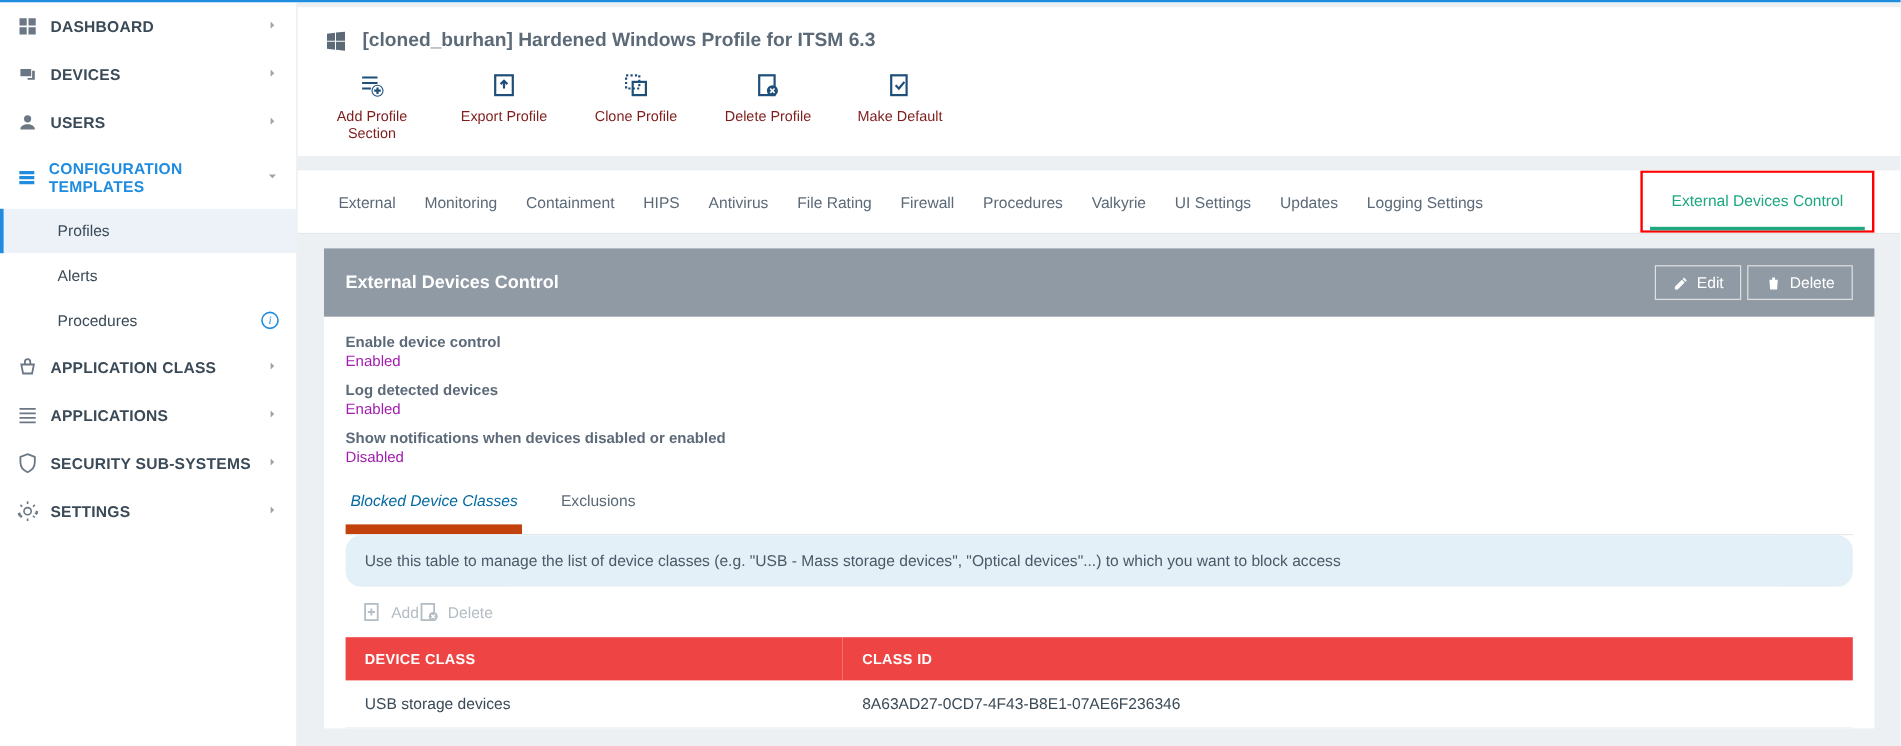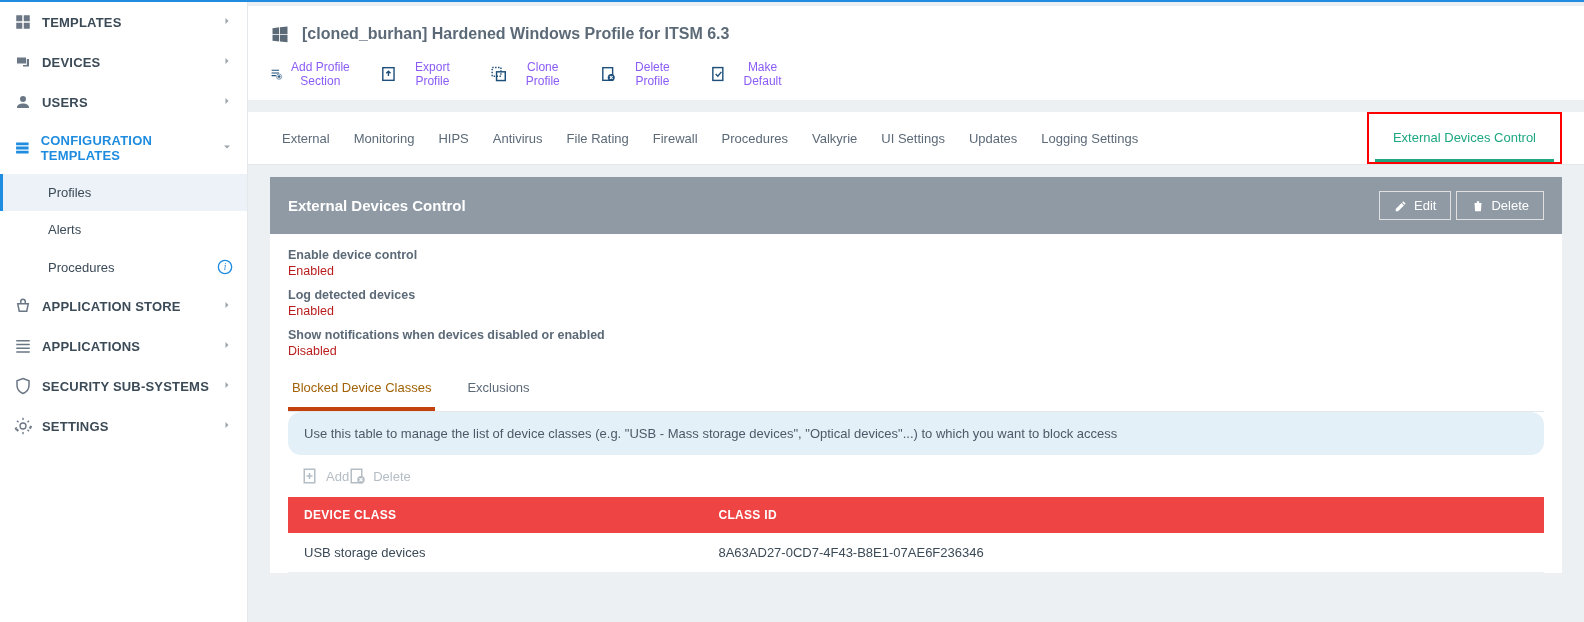--- a/index.html
+++ b/index.html
@@ -17,62 +17,62 @@
   .side-sub.active { background:#ecf2f7; border-left:3px solid #1f8ce0; padding-left:45px; }
   .side-sub .info { margin-left:auto; width:16px; height:16px; }
   .chev svg { width:12px; height:12px; fill:#9ba4ad; }
   
   .main { flex:1; background:#edf0f2; display:flex; flex-direction:column; overflow:hidden; }
   .profile-header { background:#fff; margin:4px 0 0 0; padding:18px 22px 0 22px; }
   .title-row { display:flex; align-items:center; gap:12px; }
   .title-row h2 { margin:0; font-size:16px; font-weight:bold; color:#5c6a78; }
   .win-icon { width:20px; height:20px; }
   .toolbar { display:flex; gap:30px; padding:16px 0 12px 0; }
-  .tb-btn { display:flex; align-items:center; width:80px; font-size:12px; color:#8b5cf6; cursor:pointer; text-align:center; gap:8px; }
+  .tb-btn { display:flex; flex-direction:column; align-items:center; width:80px; font-size:12px; color:#7f1d1d; cursor:pointer; text-align:center; gap:8px; }
   .tb-btn svg { width:22px; height:22px; fill:#1d4f7a; }
   
   .tabs-row { background:#fff; margin-top:12px; display:flex; align-items:center; padding:0 22px; border-bottom:1px solid #e5e8eb; overflow:hidden; }
   .tab { padding:16px 12px; font-size:13px; color:#5c6a78; cursor:pointer; white-space:nowrap; }
   .tab.active { color:#1ea781; border-bottom:3px solid #1ea781; }
   .tab-active-wrap { border:2px solid #f00; margin-left:auto; padding:2px 6px 0 6px; }
   .tab-active-wrap .tab { padding:14px 18px; }
   
   .panel { margin:12px 22px 0 22px; }
   .panel-head { background:#8f9aa4; color:#fff; display:flex; align-items:center; padding:14px 18px; }
   .panel-head h3 { margin:0; font-size:15px; font-weight:bold; }
   .head-actions { margin-left:auto; display:flex; gap:5px; }
   .hbtn { border:1px solid #e0e0e0; color:#fff; padding:6px 14px; font-size:13px; display:flex; align-items:center; gap:6px; cursor:pointer; }
   .hbtn svg { width:14px; height:14px; fill:#fff; }
   .panel-body { background:#fff; padding:14px 18px 0 18px; }
   .setting { margin-bottom:10px; }
   .setting .label { font-size:12.5px; font-weight:bold; color:#5c6a78; }
-  .setting .value { font-size:12.5px; color:#b91c1c; margin-top:2px; }
+  .setting .value { font-size:12.5px; color:#a21caf; margin-top:2px; }
   
   .subtabs { display:flex; gap:28px; border-bottom:1px solid #e5e8eb; margin-top:6px; }
   .subtab { padding:12px 4px; font-size:13px; color:#5c6a78; cursor:pointer; }
-  .subtab.active { color:#a16207; border-bottom:4px solid #c2410c; }
+  .subtab.active { color:#0369a1; border-bottom:8px solid #c2410c;font-style:italic; }
   .infobar { background:#e4f0f7; color:#4a5a68; padding:14px 16px; font-size:13px;border-radius:13px; }
   .rowbtns { display:flex; padding:12px 14px; }
   .rbtn { display:flex; align-items:center; gap:6px; color:#b5bdc4; font-size:13px; cursor:default; }
   .rbtn svg { width:18px; height:18px; fill:#b5bdc4; }
   table { width:100%; border-collapse:collapse; font-size:13px; }
   thead th { background:#ef4444; color:#fff; text-align:left; padding:11px 16px; font-size:12px; font-weight:bold; letter-spacing:.3px; }
   tbody td { padding:12px 16px; color:#3b4a57; border-bottom:1px solid #eef1f3; }
 </style>
 </head>
 <body>
 
 <div class="app">
 
   <div class="sidebar">
     <div class="side-item top">
       <svg class="icn" viewBox="0 0 24 24">
           <path d="M3 3h8v8H3zM13 3h8v8h-8zM3 13h8v8H3zM13 13h8v8h-8z"></path>
         </svg>
-      <span>TEMPLATES</span>
+      <span>DASHBOARD</span>
       <span class="chev"><svg viewBox="0 0 24 24">
             <path d="M9 6l6 6-6 6z"></path>
           </svg></span>
     </div>
     <div class="side-item top">
       <svg class="icn" viewBox="0 0 24 24">
           <path d="M4 6h12v8H4zM17 8h3v10h-8v-2h5z"></path>
         </svg>
       <span>DEVICES</span>
       <span class="chev"><svg viewBox="0 0 24 24">
@@ -107,21 +107,21 @@
       <span>Procedures</span>
       <svg class="info" viewBox="0 0 24 24">
           <circle cx="12" cy="12" r="10" fill="none" stroke="#1f8ce0" stroke-width="2"></circle>
           <text x="12" y="17" text-anchor="middle" font-size="14" fill="#1f8ce0" font-family="serif" font-style="italic">i</text>
         </svg>
     </div>
     <div class="side-item top">
       <svg class="icn" viewBox="0 0 24 24">
           <path d="M5 9h14l-2 10H7zM9 9V6a3 3 0 016 0v3" fill="none" stroke="#6b7784" stroke-width="2"></path>
         </svg>
-      <span>APPLICATION STORE</span>
+      <span>APPLICATION CLASS</span>
       <span class="chev"><svg viewBox="0 0 24 24">
             <path d="M9 6l6 6-6 6z"></path>
           </svg></span>
     </div>
     <div class="side-item top">
       <svg class="icn" viewBox="0 0 24 24">
           <path d="M3 5h18M3 10h18M3 15h18M3 20h18" stroke="#6b7784" stroke-width="2"></path>
         </svg>
       <span>APPLICATIONS</span>
       <span class="chev"><svg viewBox="0 0 24 24">
@@ -192,20 +192,21 @@
               <path d="M8 12l3 3 5-6" fill="none" stroke="#1d4f7a" stroke-width="2"></path>
             </svg>
           <span>Make Default</span>
         </div>
       </div>
     </div>
 
     <div class="tabs-row">
       <div class="tab">External</div>
       <div class="tab">Monitoring</div>
+      <div class="tab">Containment</div>
       <div class="tab">HIPS</div>
       <div class="tab">Antivirus</div>
       <div class="tab">File Rating</div>
       <div class="tab">Firewall</div>
       <div class="tab">Procedures</div>
       <div class="tab">Valkyrie</div>
       <div class="tab">UI Settings</div>
       <div class="tab">Updates</div>
       <div class="tab">Logging Settings</div>
       <div class="tab-active-wrap">

